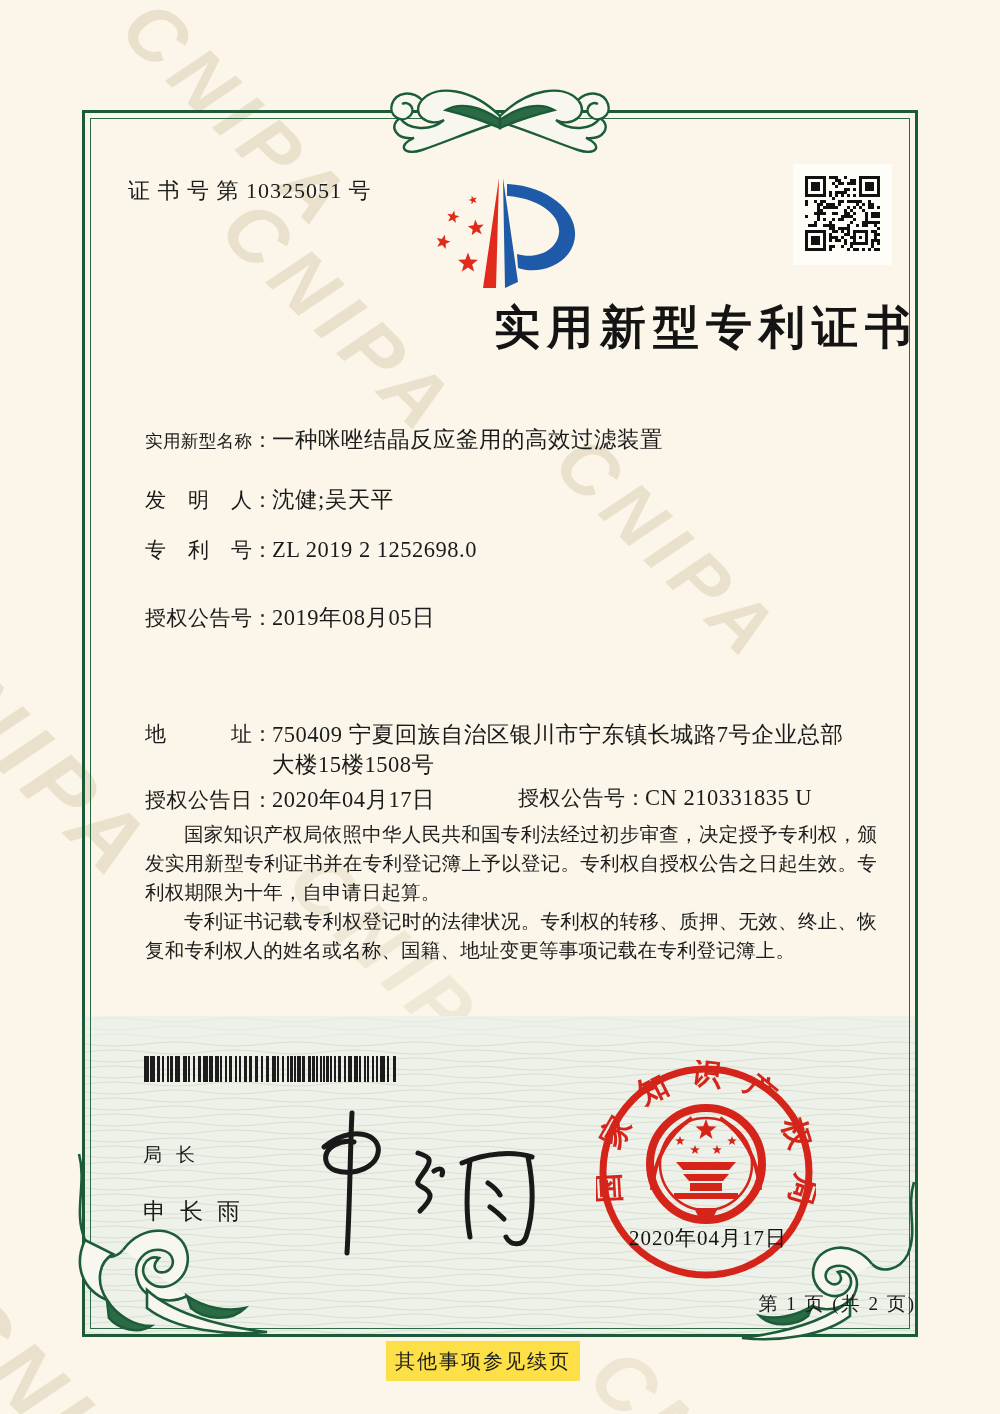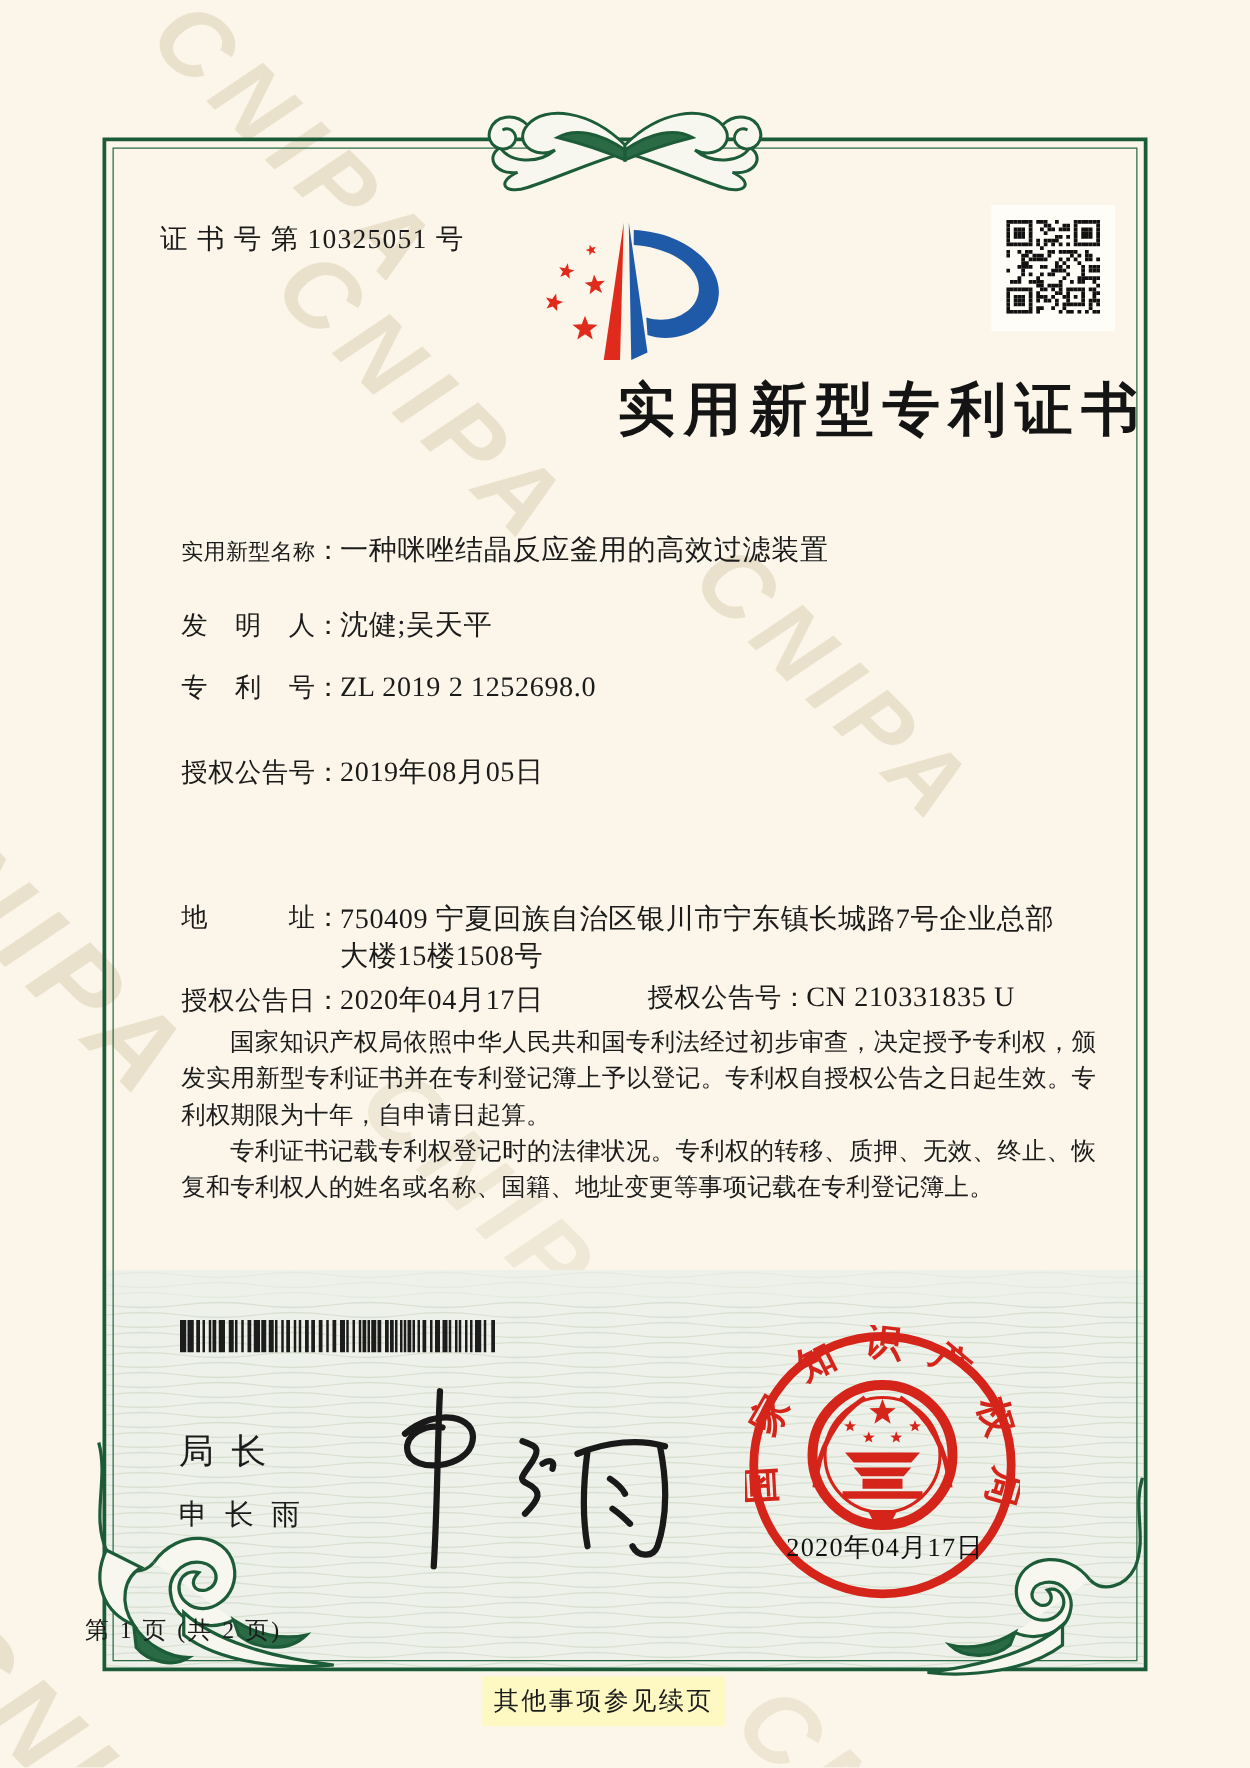--- a/index.html
+++ b/index.html
@@ -32,29 +32,29 @@
   .fcolon{display:inline-block;width:20px;font-size:21px;}
   .fvalue{font-size:22.5px;letter-spacing:.5px;}
   .addr-val{display:inline-block;vertical-align:top;max-width:600px;white-space:normal;line-height:30px;}
   .grant2{position:absolute;left:373px;top:0;white-space:nowrap;}
   
   .body-text{position:absolute;left:145px;top:820px;width:732px;z-index:4;}
   .body-text p{margin:0;font-size:19.5px;line-height:29px;text-indent:2em;text-align:justify;
       letter-spacing:.2px;color:#1c1c1c;}
   
   .barcode{position:absolute;left:144px;top:1056px;z-index:4;}
-  .director-title{position:absolute;left:143px;top:1142px;font-size:28px;letter-spacing:14px;z-index:4;}
+  .director-title{position:absolute;left:143px;top:1142px;font-size:19px;letter-spacing:14px;z-index:4;}
   .director-name{position:absolute;left:143px;top:1196px;font-size:23px;letter-spacing:14px;z-index:4;}
   .sign{position:absolute;left:290px;top:1095px;z-index:4;}
   .seal{position:absolute;left:596px;top:1060px;z-index:5;}
   .seal-date{position:absolute;left:622px;top:1224px;width:172px;text-align:center;font-size:21px;
       letter-spacing:1px;color:#111;z-index:6;}
-  .page-info{position:absolute;left:68px;top:1291px;width:836px;text-align:left;font-size:19px;
+  .page-info{position:absolute;left:80px;top:1291px;width:836px;text-align:right;font-size:19px;
       letter-spacing:2px;z-index:4;}
-  .note-box{position:absolute;left:386px;top:1341px;width:194px;height:40px;background:#fef9c3;
+  .note-box{position:absolute;left:386px;top:1341px;width:194px;height:40px;background:#fde047;
       z-index:4;text-align:center;}
   .note-box span{font-size:20px;line-height:40px;letter-spacing:2px;}
 </style>
 </head>
 <body>
 
 <div class="page">
 
   <div class="wm" style="left:168px;top:-18px;font-size:78px;">CNIPA</div>
   <div class="wm" style="left:268px;top:182px;font-size:80px;">CNIPA</div>

